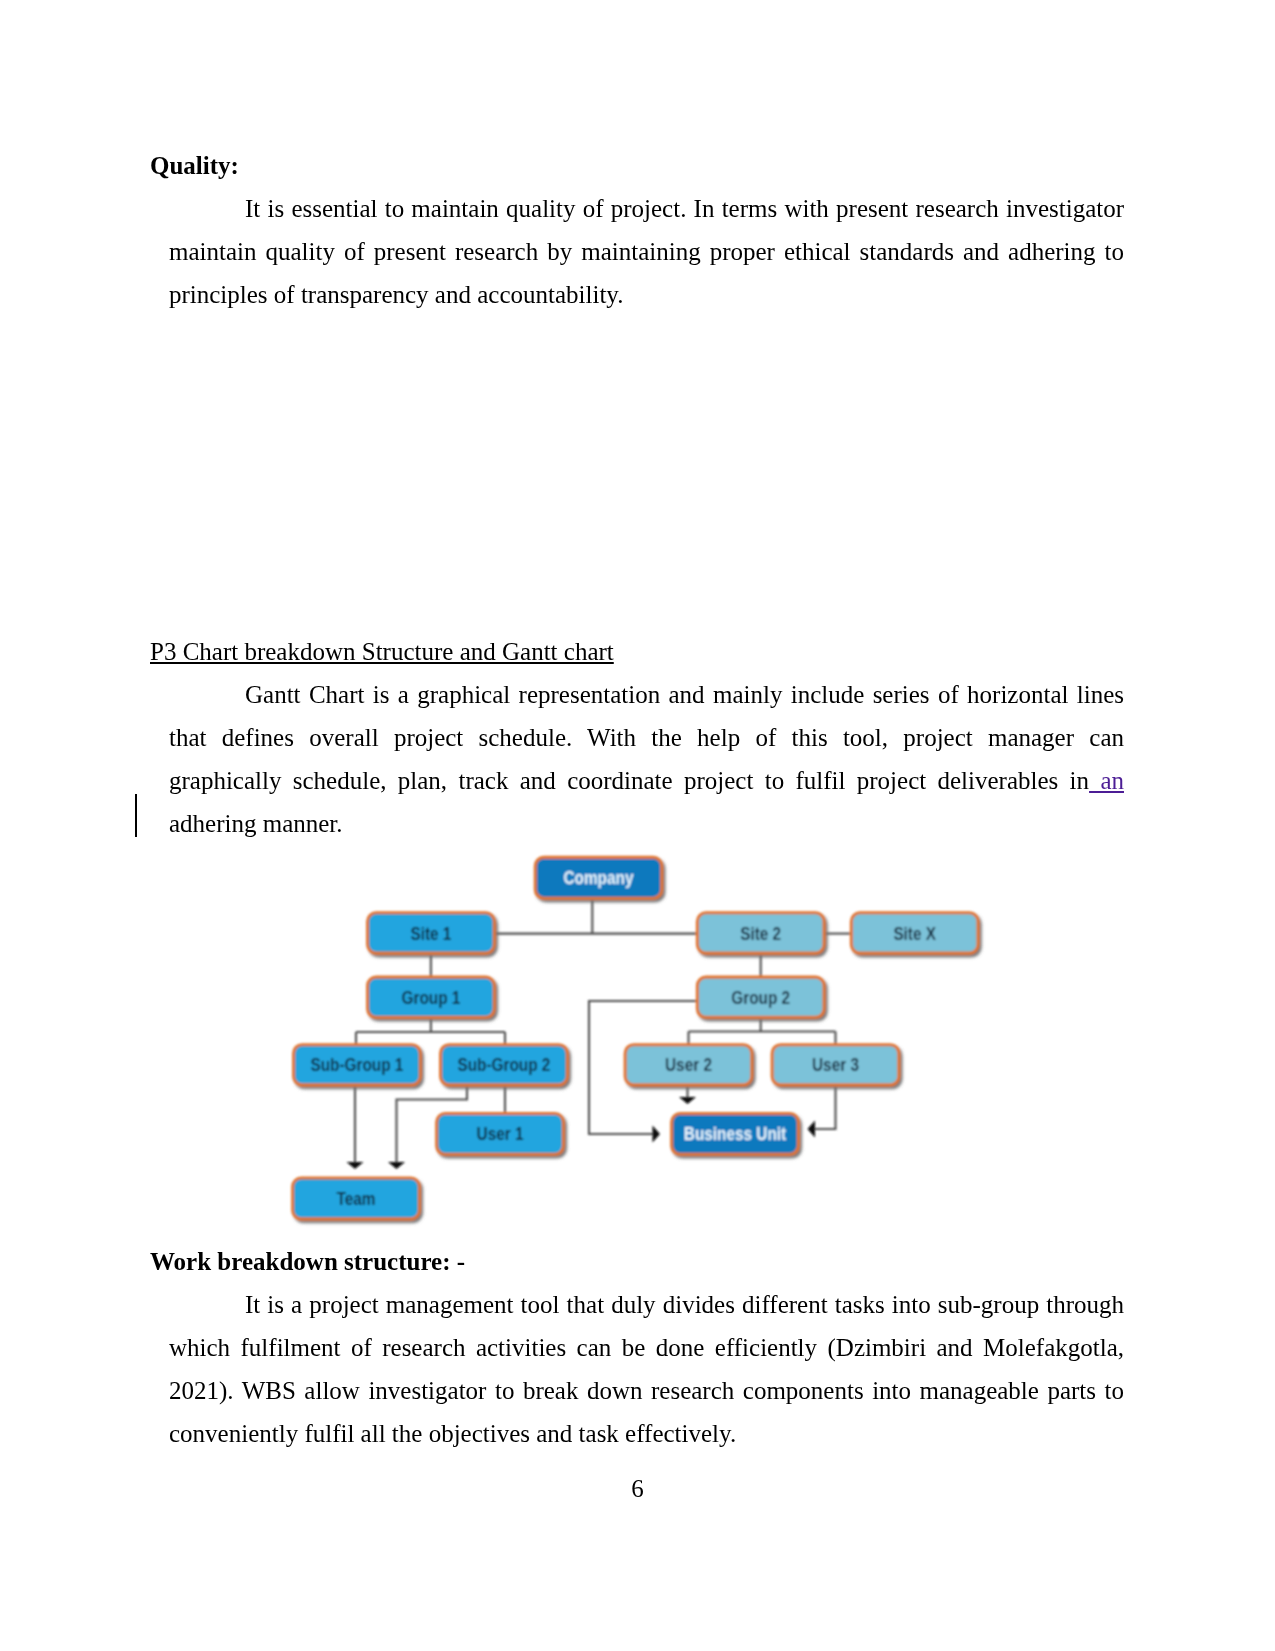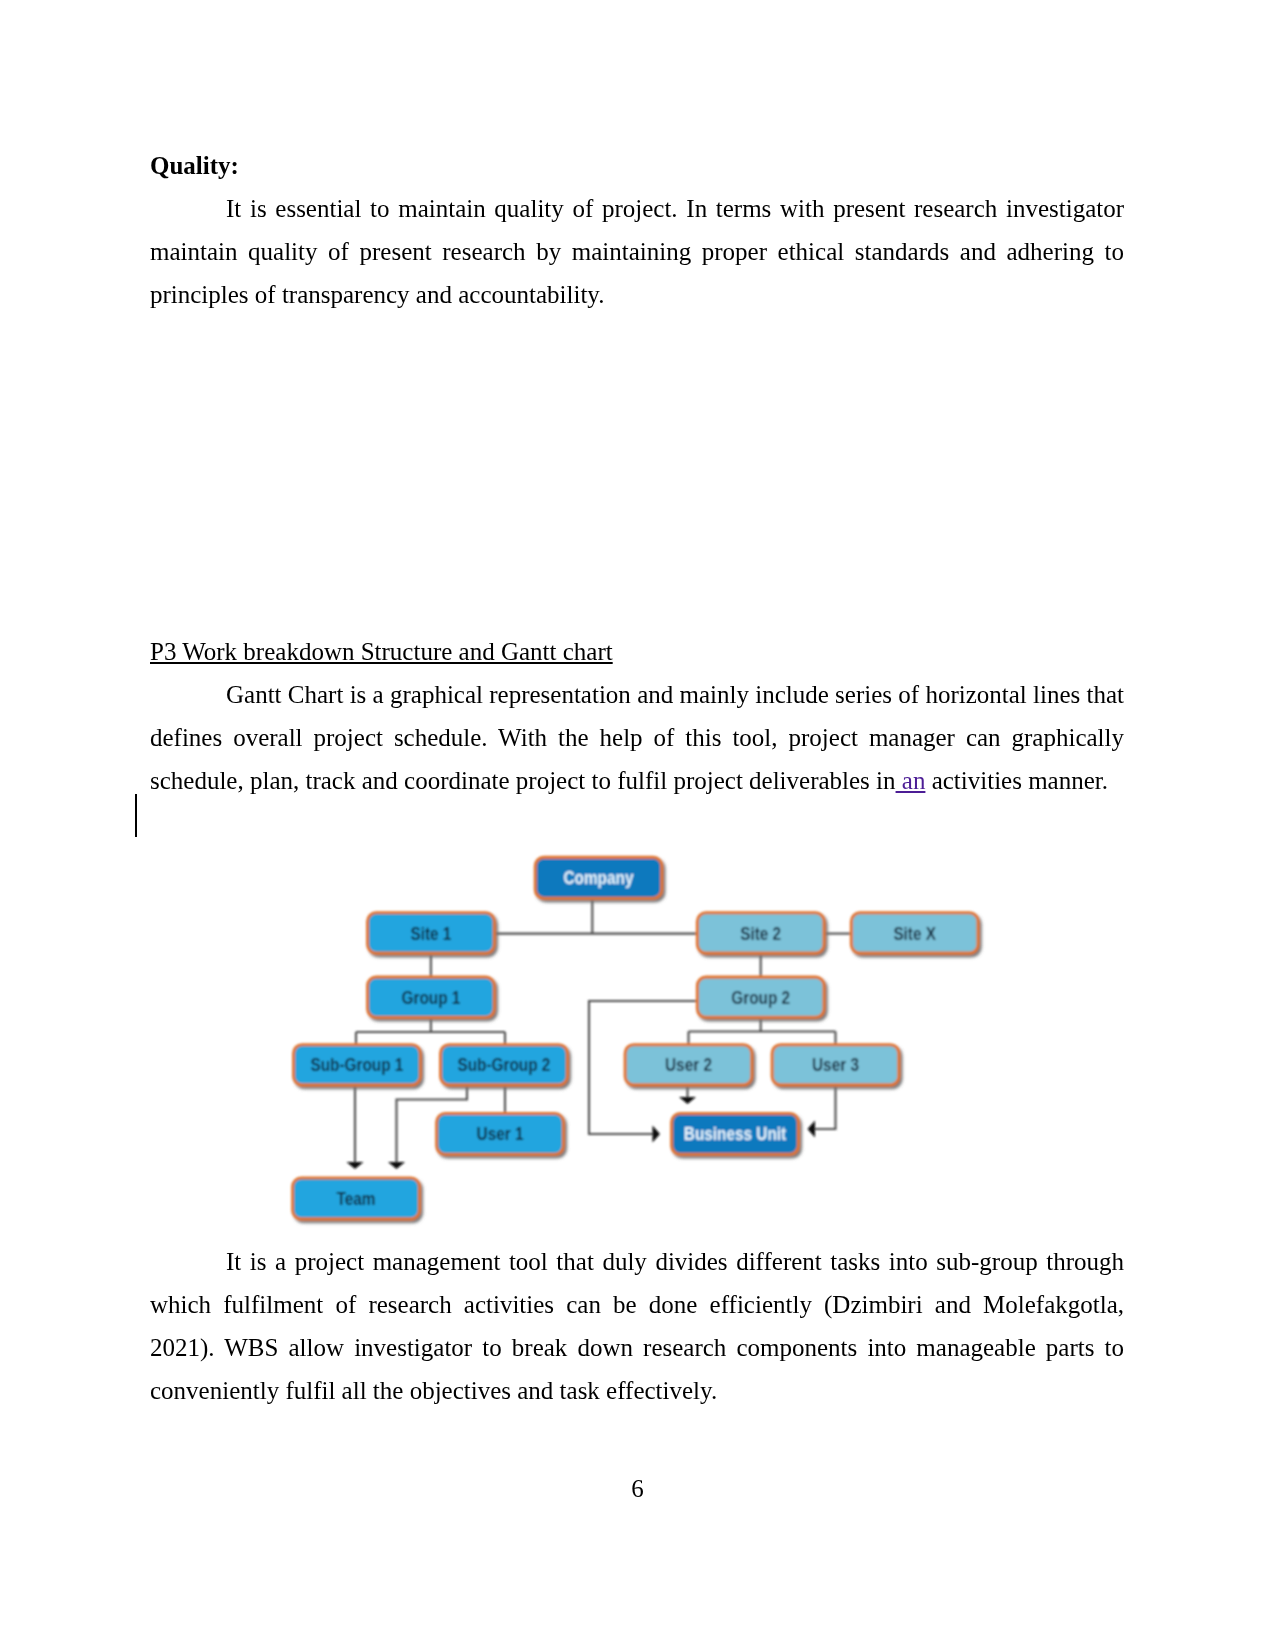--- a/index.html
+++ b/index.html
@@ -13,20 +13,21 @@
     -webkit-font-smoothing:antialiased;
   }
   .page { position:absolute; left:0; top:0; width:1275px; height:1399px; background:#fff; }
   p { margin:0; padding:0; }
   .blk { position:absolute; left:150px; width:974px; }
   .para {
     font-size:25px;
     line-height:43px;
     text-align:justify;
     text-justify:inter-word;
+    margin-left:19px;
   }
   .para { text-align-last:left; }
   .hd { font-weight:bold; font-size:25px; line-height:43px; }
   .uhead { font-size:25px; line-height:43px; }
   .uhead span { text-decoration:underline; text-decoration-thickness:1.9px; text-underline-offset:2.4px; }
   .ind { display:inline-block; width:76px; }
   .ins { color:#4c1d95; text-decoration:underline; }
   .changebar { position:absolute; background:#000; }
   .pagenum { position:absolute; left:0; width:1275px; text-align:center; font-size:25px; line-height:25px; }
   .diagram { position:absolute; }
@@ -35,22 +36,22 @@
 <body>
 
 <div class="page">
 
   <div class="blk" style="top:143.5px;">
     <p class="hd">Quality:</p>
     <p class="para"><span class="ind"></span><span>It is essential to maintain quality of project. In terms with present research investigator maintain quality of present research by maintaining proper ethical standards and adhering to principles of transparency and accountability.</span></p>
   </div>
 
   <div class="blk" style="top:629.9px;">
-    <p class="uhead"><span>P3 Work breakdown Structure and Gantt chart</span></p>
-    <p class="para"><span class="ind"></span><span>Gantt Chart is a graphical representation and mainly include series of horizontal lines that defines overall project schedule. With the help of this tool, project manager can graphically schedule, plan, track and coordinate project to fulfil project deliverables in</span><span class="ins"> an</span><span> activities manner.</span></p>
+    <p class="uhead"><span>P3 Chart breakdown Structure and Gantt chart</span></p>
+    <p class="para"><span class="ind"></span><span>Gantt Chart is a graphical representation and mainly include series of horizontal lines that defines overall project schedule. With the help of this tool, project manager can graphically schedule, plan, track and coordinate project to fulfil project deliverables in</span><span class="ins"> an</span><span> adhering manner.</span></p>
   </div>
 
   <div class="changebar" style="left:135px; top:794px; width:1.8px; height:43px;"></div>
 
   <svg class="diagram" style="left:280px; top:848px;" width="730" height="400" viewBox="0 0 730 400">
     <defs>
       <filter id="soft" x="-30%" y="-30%" width="160%" height="160%">
         <feGaussianBlur stdDeviation="0.82"></feGaussianBlur>
       </filter>
       <filter id="bxsh" x="-40%" y="-40%" width="200%" height="200%">
@@ -126,17 +127,18 @@
           <text x="455" y="292.5" text-anchor="middle" font-family="&quot;Liberation Sans&quot;, sans-serif" font-size="17.6" font-weight="bold" transform="scale(0.872,1)" transform-origin="455px 0px" fill="#EAF6FE">Business Unit</text>
         </g>
         <g>
           <rect x="12.7" y="330" width="126.6" height="40.9" rx="8.5" ry="8.5" fill="#23A5DF" stroke="#E0742F" stroke-width="3.1" filter="url(#bxsh)"></rect>
           <text x="76" y="357.05" text-anchor="middle" font-family="&quot;Liberation Sans&quot;, sans-serif" font-size="17.6" font-weight="bold" transform="scale(0.872,1)" transform-origin="76px 0px" fill="#10263A">Team</text>
         </g>
       </g>
   </svg>
 
   <div class="blk" style="top:1240.4px;">
+    <p class="hd">Work breakdown structure: -</p>
     <p class="para"><span class="ind"></span><span>It is a project management tool that duly divides different tasks into sub-group through which fulfilment of research activities can be done efficiently (Dzimbiri and Molefakgotla, 2021). WBS allow investigator to break down research components into manageable parts to conveniently fulfil all the objectives and task effectively.</span></p>
   </div>
 
   <div class="pagenum" style="top:1476px;">6</div>
 </div>
 
 </body></html>

